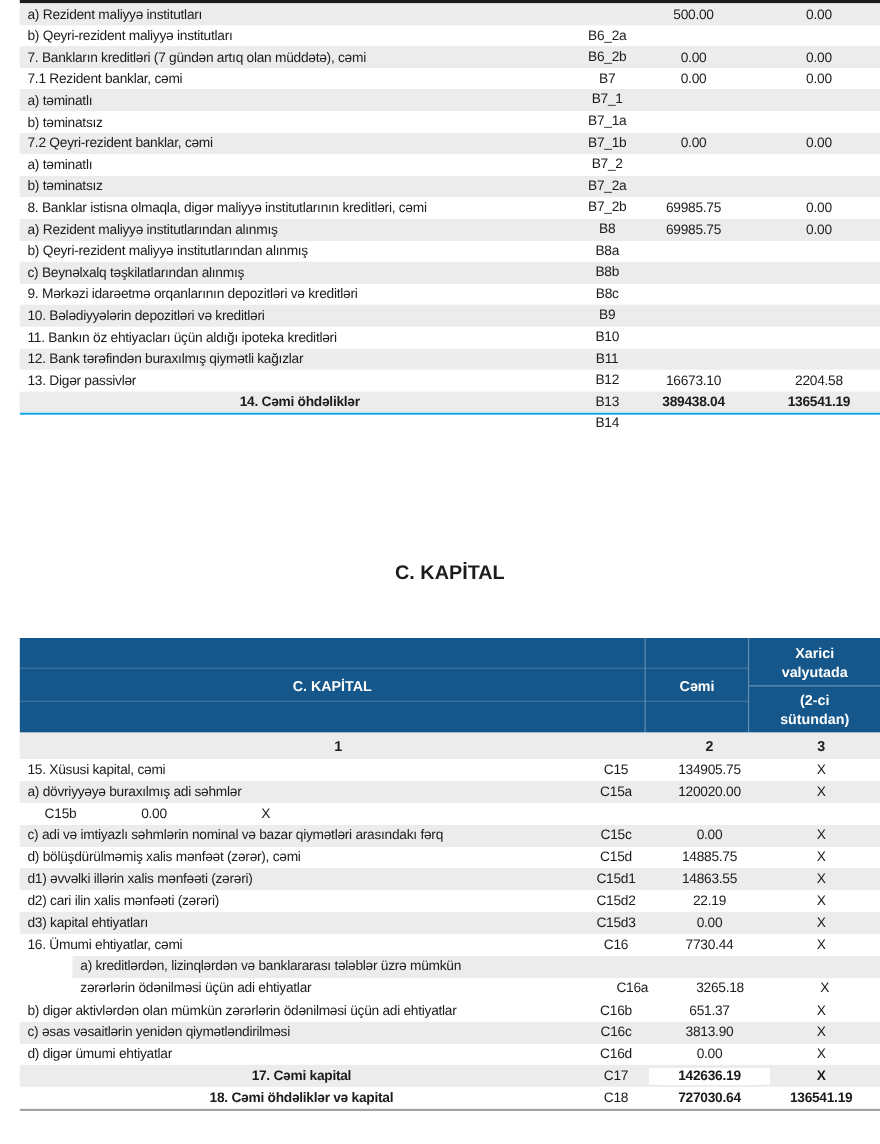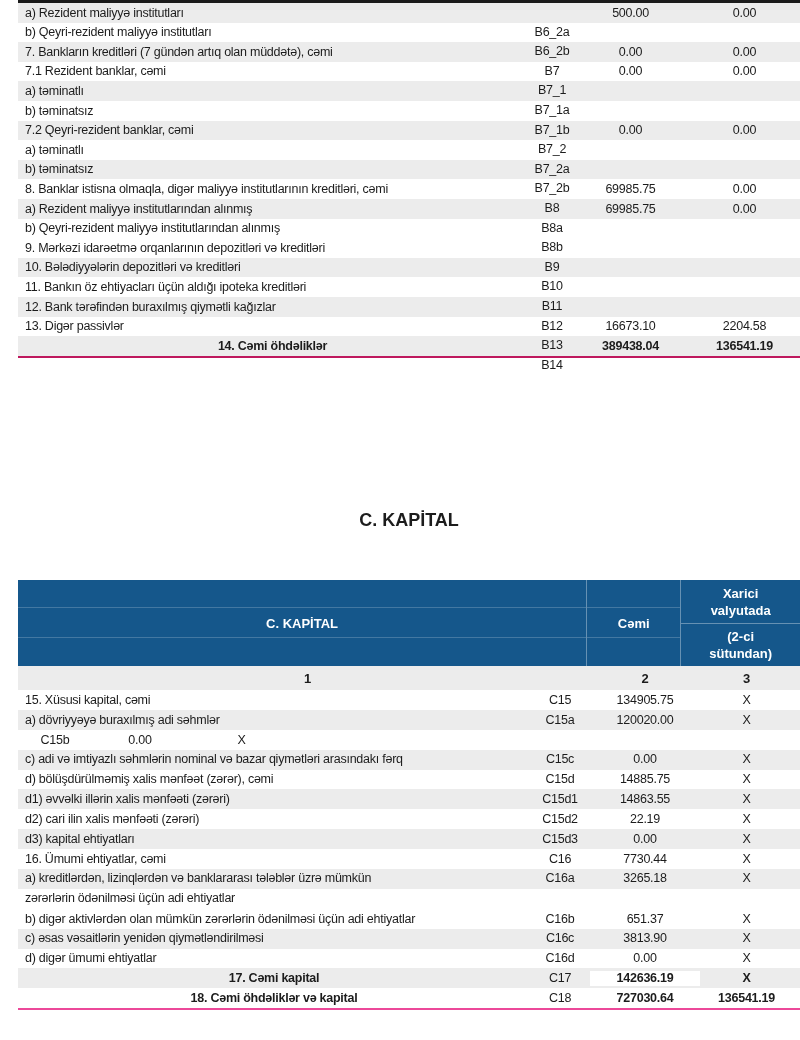--- a/index.html
+++ b/index.html
@@ -7,30 +7,30 @@
     position:relative;width:800px;height:1040px;background:#fff;overflow:hidden;
     font-family:"Liberation Sans","DejaVu Sans",sans-serif;color:#1c1c1c;
   }
   
   .tbl{position:absolute;left:18px;width:782px;}
   .row{display:flex;align-items:center;font-size:12.5px;letter-spacing:-0.25px;line-height:1.15;}
   .row.g{background:#ececec;}
   .row.split{background:linear-gradient(to bottom,#ececec 0,#ececec 50%,#ffffff 50%,#ffffff 100%);}
   .row.total .c-label,.row.total .c-v1,.row.total .c-v2{font-weight:bold;text-align:center;}
   
-  #tableB{top:0;border-top:3px solid #1b1b1b;border-bottom:2px solid #be185d;}
+  #tableB{top:0;border-top:3px solid #1b1b1b;border-bottom:2px solid #0ea5e9;}
   #tableB .row{height:19.6px;}
   #tableB .c-label{width:502px;padding-left:7px;box-sizing:border-box;}
   #tableB .c-code {width:64px;text-align:center;margin-top:38px;}
   #tableB .c-v1  {width:93px;text-align:center;}
   #tableB .c-v2  {width:123px;text-align:center;padding-left:12px;box-sizing:border-box;}
   
-  #tableC{top:580px;border-bottom:2px solid #ec4899;}
+  #tableC{top:580px;border-bottom:2px solid #a3a3a3;}
   #tableC .row{height:19.9px;}
-  #tableC .row.two{height:39.8px;align-items:flex-start;}
+  #tableC .row.two{height:39.8px;align-items:flex-end;margin-left:48px;}
   #tableC .row.two .cell{line-height:19.9px;}
   #tableC .c-label{width:505px;padding-left:7px;box-sizing:border-box;}
   #tableC .c-code {width:74px;text-align:center;}
   #tableC .c-v1  {width:96px;text-align:center;}
   #tableC .c-v2  {width:107px;text-align:center;}
   #tableC .row.valwhite .c-v1{background:#fff;box-shadow:-7px 0 0 #fff,7px 0 0 #fff;}
   .lbl2{display:block;}
   
   .sec-title{
     position:absolute;left:18px;top:510px;width:782px;text-align:center;
@@ -138,20 +138,26 @@
         <div class="cell c-code">B8a</div>
         <div class="cell c-v1">69985.75</div>
         <div class="cell c-v2">0.00</div>
       </div>
       <div class="row">
         <div class="cell c-label">b) Qeyri-rezident maliyyə institutlarından alınmış</div>
         <div class="cell c-code">B8b</div>
         <div class="cell c-v1"></div>
         <div class="cell c-v2"></div>
       </div>
+      <div class="row g">
+        <div class="cell c-label">c) Beynəlxalq təşkilatlarından alınmış</div>
+        <div class="cell c-code">B8c</div>
+        <div class="cell c-v1"></div>
+        <div class="cell c-v2"></div>
+      </div>
       <div class="row">
         <div class="cell c-label">9. Mərkəzi idarəetmə orqanlarının depozitləri və kreditləri</div>
         <div class="cell c-code">B9</div>
         <div class="cell c-v1"></div>
         <div class="cell c-v2"></div>
       </div>
       <div class="row g">
         <div class="cell c-label">10. Bələdiyyələrin depozitləri və kreditləri</div>
         <div class="cell c-code">B10</div>
         <div class="cell c-v1"></div>

